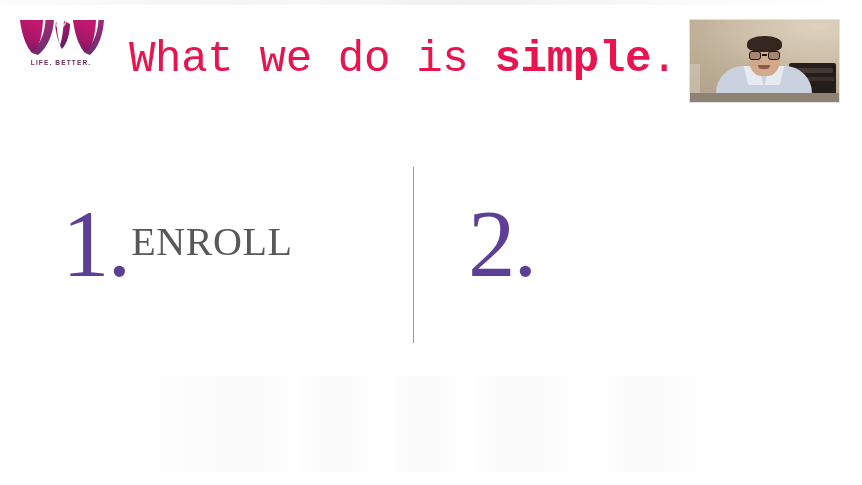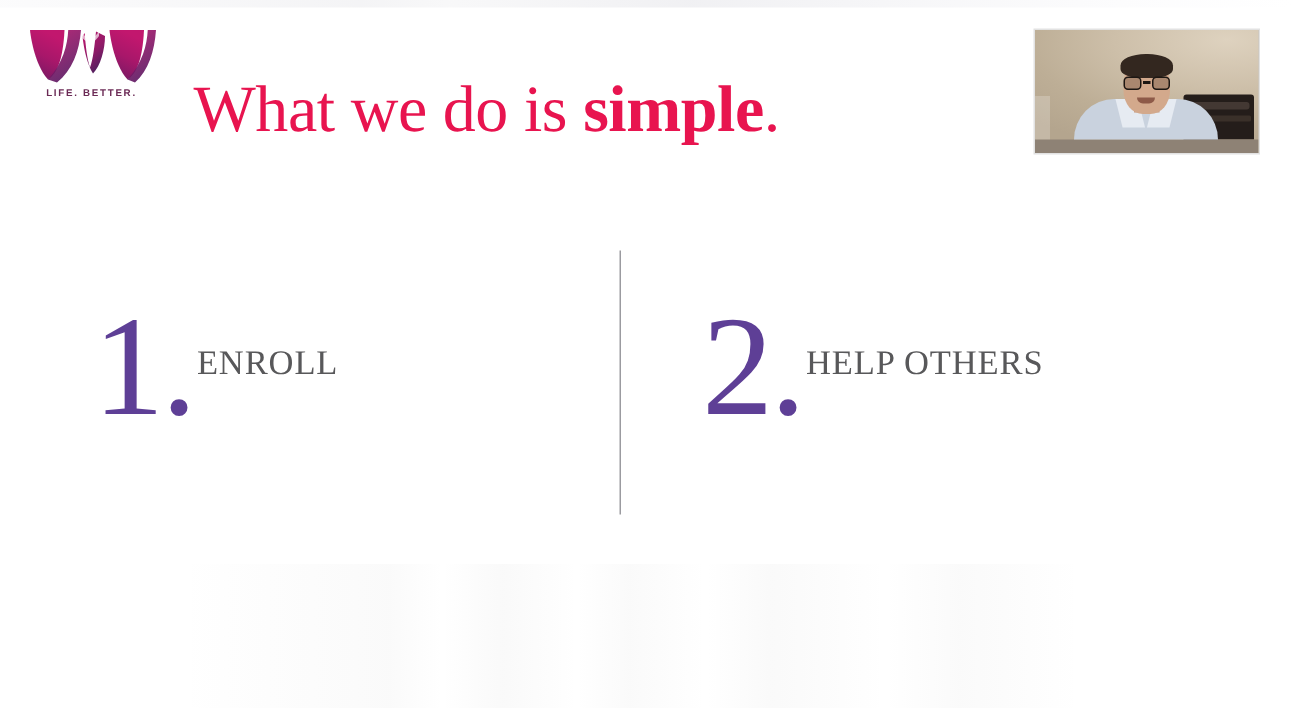--- a/index.html
+++ b/index.html
@@ -54,22 +54,22 @@
     font-weight: bold;
     letter-spacing: 1.15px;
     color: #6b2a55;
     white-space: nowrap;
   }
 
   
   .slide-title {
     position: absolute;
     left: 129px;
-    top: 17px;
-    font-family: Liberation Serif, serif;
+    top: 3px;
+    font-family: Liberation Mono, monospace;
     font-size: 44px;
     line-height: 54px;
     color: #e8144f;
     white-space: nowrap;
     font-weight: normal;
     letter-spacing: -0.3px;
   }
   .slide-title .emph {
     font-weight: bold;
   }
@@ -222,21 +222,21 @@
     font-size: 95px;
     line-height: 86px;
     color: #5e3f96;
     font-weight: normal;
     white-space: nowrap;
     margin-top: -4px;
     letter-spacing: -2px;
   }
   .step-text {
     font-family: "Liberation Serif", serif;
-    font-size: 23px;
+    font-size: 40px;
     line-height: 38px;
     color: #58585a;
     letter-spacing: 0.6px;
     white-space: nowrap;
     margin-top: 18px;
     margin-left: 2px;
   }
   .step-text .line { display: block; }
 
   
@@ -328,21 +328,20 @@
     <div class="step step-1">
       <span class="step-number">1.</span>
       <span class="step-text">
         <span class="line">ENROLL</span>
       </span>
     </div>
 
     <div class="step step-2">
       <span class="step-number">2.</span>
       <span class="step-text">
-        <span class="line">HELP OTHERS</span>
       </span>
     </div>
 
   </div>
 
   <div class="step-divider"></div>
 
   <div class="bg-ghost"></div>
 
 </div>

